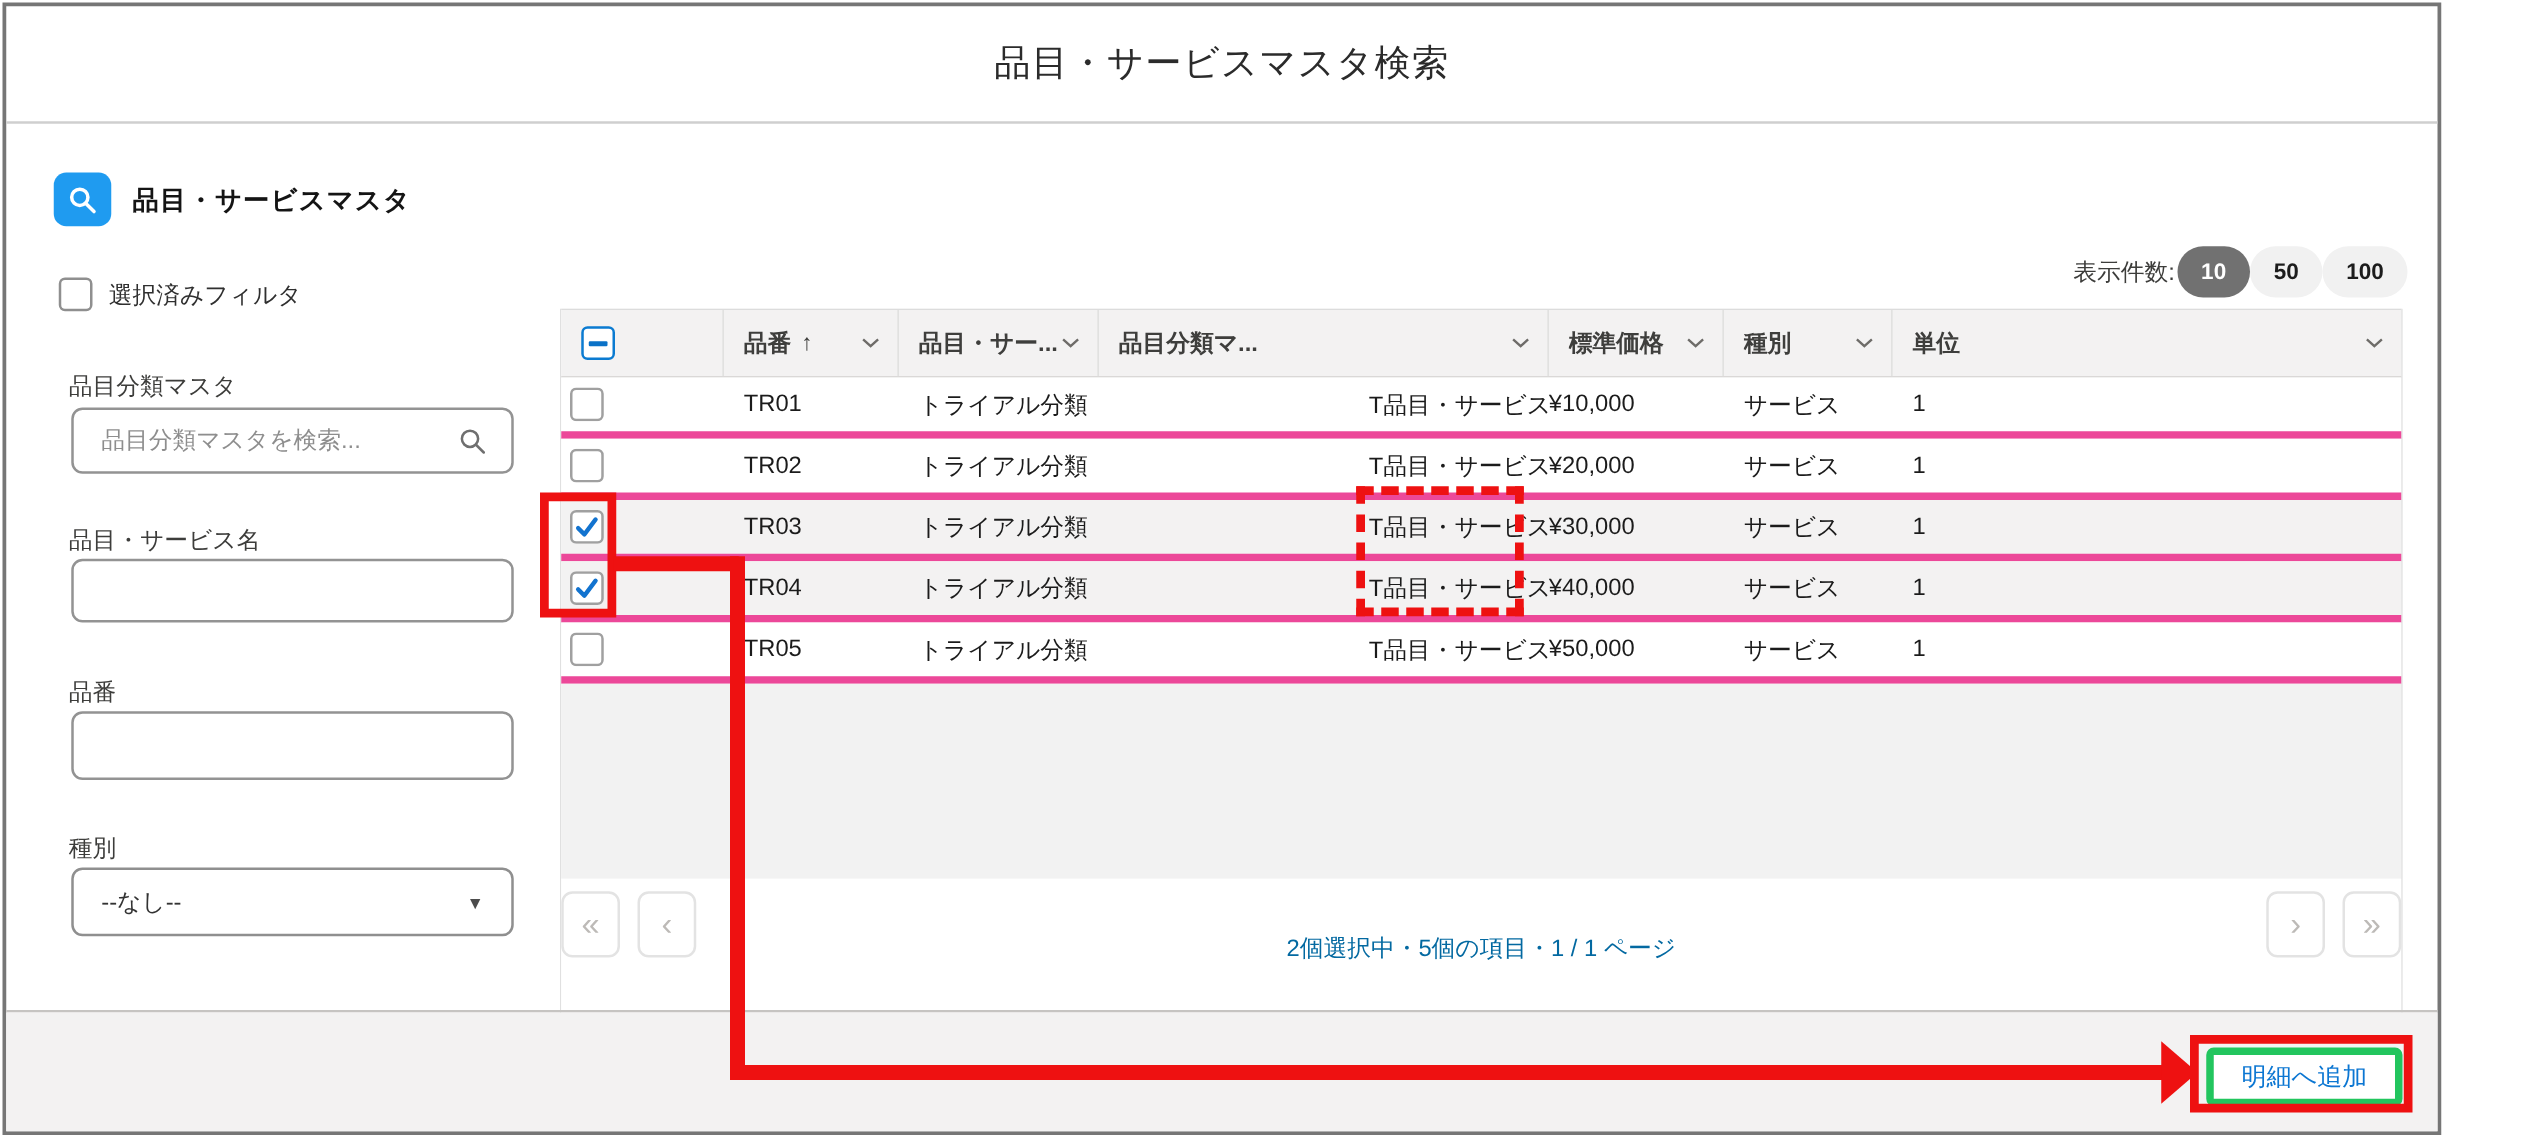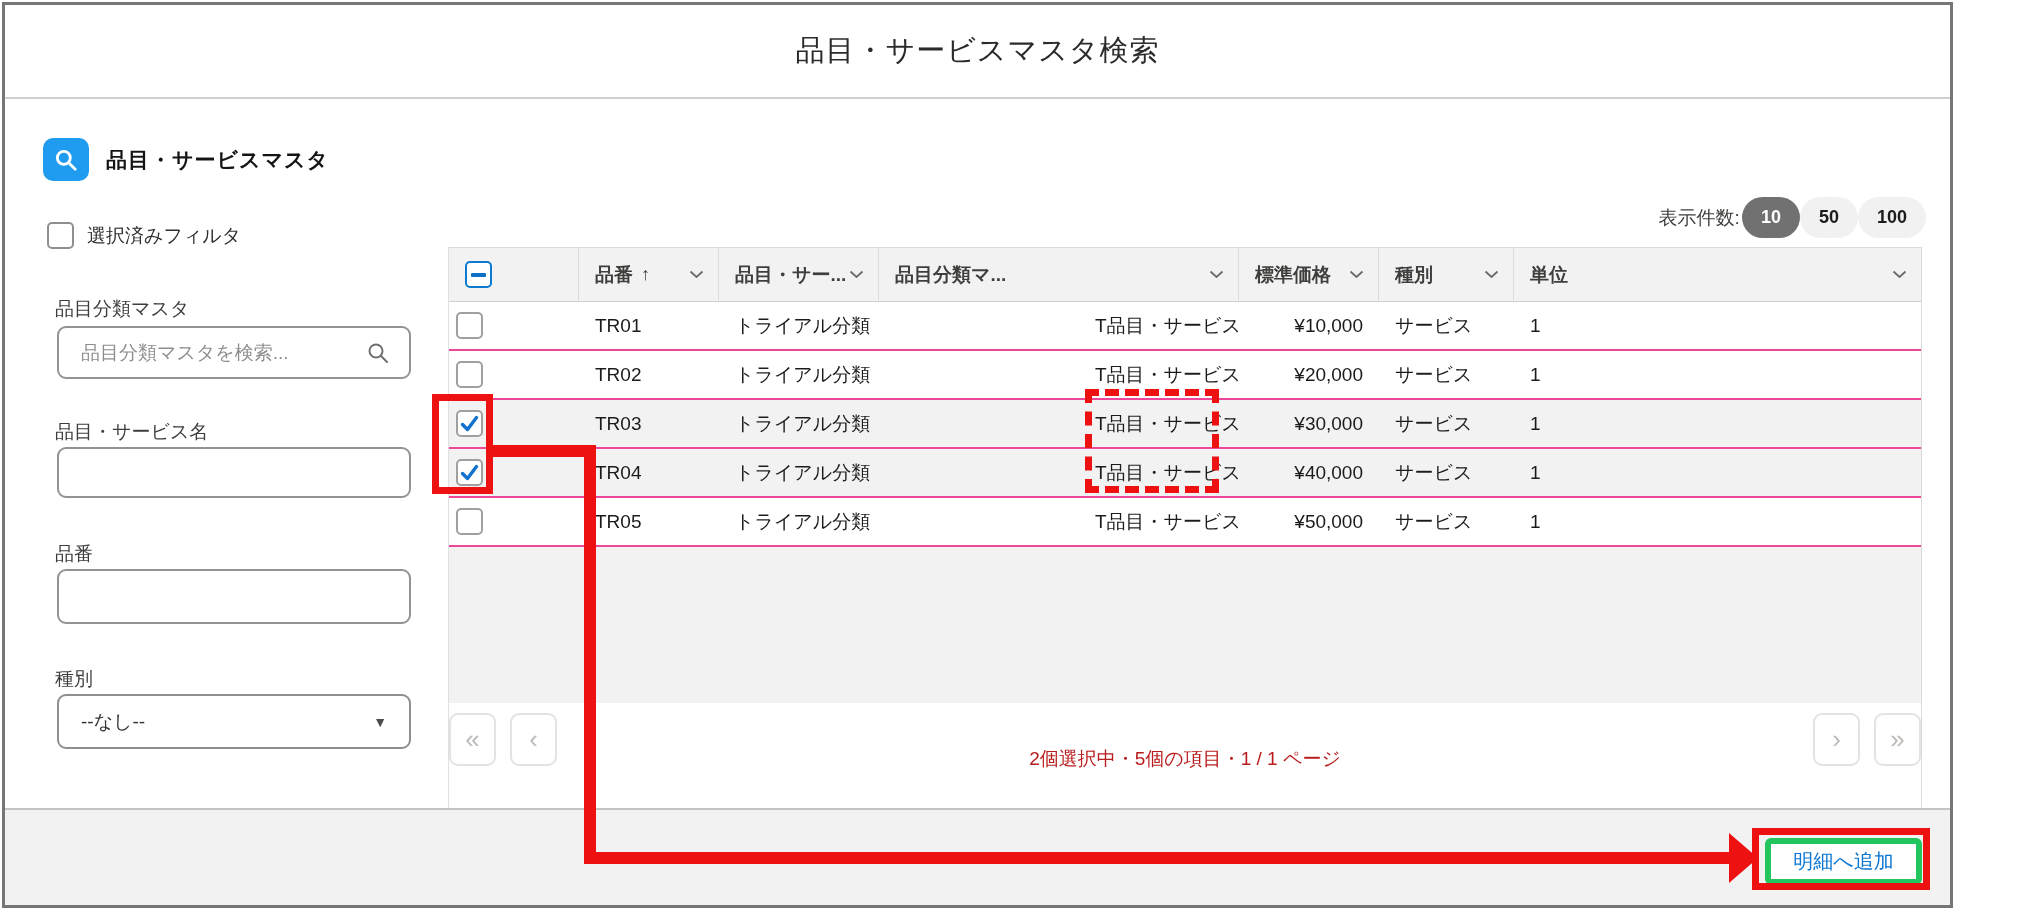--- a/index.html
+++ b/index.html
@@ -61,38 +61,38 @@
   .hgrp { display:flex; align-items:center; min-width:0; }
 
   .w-cb   { width:130px; flex:0 0 auto; }
   .w-code { width:140px; flex:0 0 auto; }
   .w-cat  { width:360px; flex:0 0 auto; }
   .w-name { width:160px; flex:0 0 auto; }
   .w-price{ width:140px; flex:0 0 auto; }
   .w-type { width:135px; flex:0 0 auto; }
   .w-unit { flex:1 1 auto; }
 
-  .trow { display:flex; height:49px; background:#fff; border-bottom:2px solid #ec4899; align-items:center; }
+  .trow { display:flex; height:49px; background:#fff; border-bottom:6px solid #ec4899; align-items:center; }
   .trow.row-selected { background:#f3f2f2; }
   .td { font-size:19px; color:#1b1b1b; padding-left:16px; white-space:nowrap; overflow:hidden; }
   .td.cbcell { padding-left:7px; }
-  .td.num { text-align:right; padding-right:16px; padding-left:0; }
+  .td.num { text-align:left; padding-right:16px; padding-left:0; }
   .rowcb { width:27px; height:27px; border:2px solid #a0a0a0; border-radius:5px; background:#fff;
     display:flex; align-items:center; justify-content:center; cursor:pointer; }
   .rowcb svg { display:none; }
   .rowcb.checked svg { display:block; }
 
   .filler { height:156px; background:#f2f2f2; }
 
   .pagbar { position:relative; height:112px; background:#fff; display:flex; align-items:center; justify-content:center; }
   .pg-left  { position:absolute; left:0;  top:10px; display:flex; gap:14px; }
   .pg-right { position:absolute; right:0; top:10px; display:flex; gap:14px; }
   .pgbtn { width:47px; height:53px; border:2px solid #e3e3e3; border-radius:9px; background:#fff;
     color:#bdbab7; font-size:26px; display:flex; align-items:center; justify-content:center; cursor:pointer; }
-  .pg-status { font-size:19px; color:#b91c1c; }
+  .pg-status { font-size:19px; color:#0369a1; }
 
   
   .body-divider { position:absolute; left:5px; top:808px; width:1945px; height:2px; background:#c6c4c2; }
   .footer { position:absolute; left:5px; top:810px; width:1945px; height:95px; background:#f3f2f2; }
   .add-btn { position:absolute; right:28px; top:28px; width:157px; height:47px; background:#fff;
     border:6px solid #22c55e; border-radius:6px; display:flex; align-items:center; justify-content:center;
     font-size:20px; color:#0b76d2; cursor:pointer; }
 
   
   .ann { position:absolute; z-index:60; pointer-events:none; }

